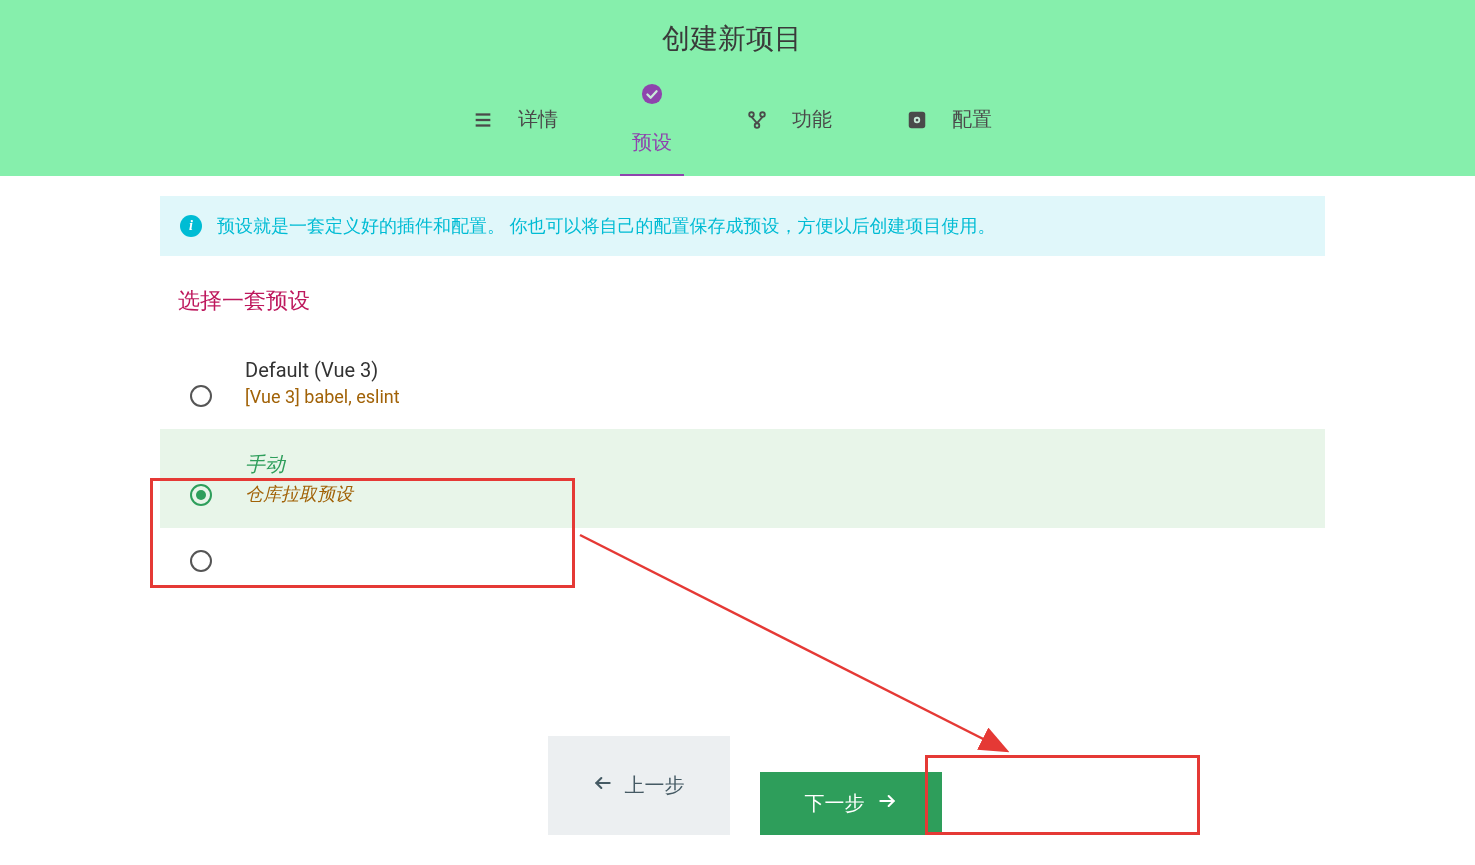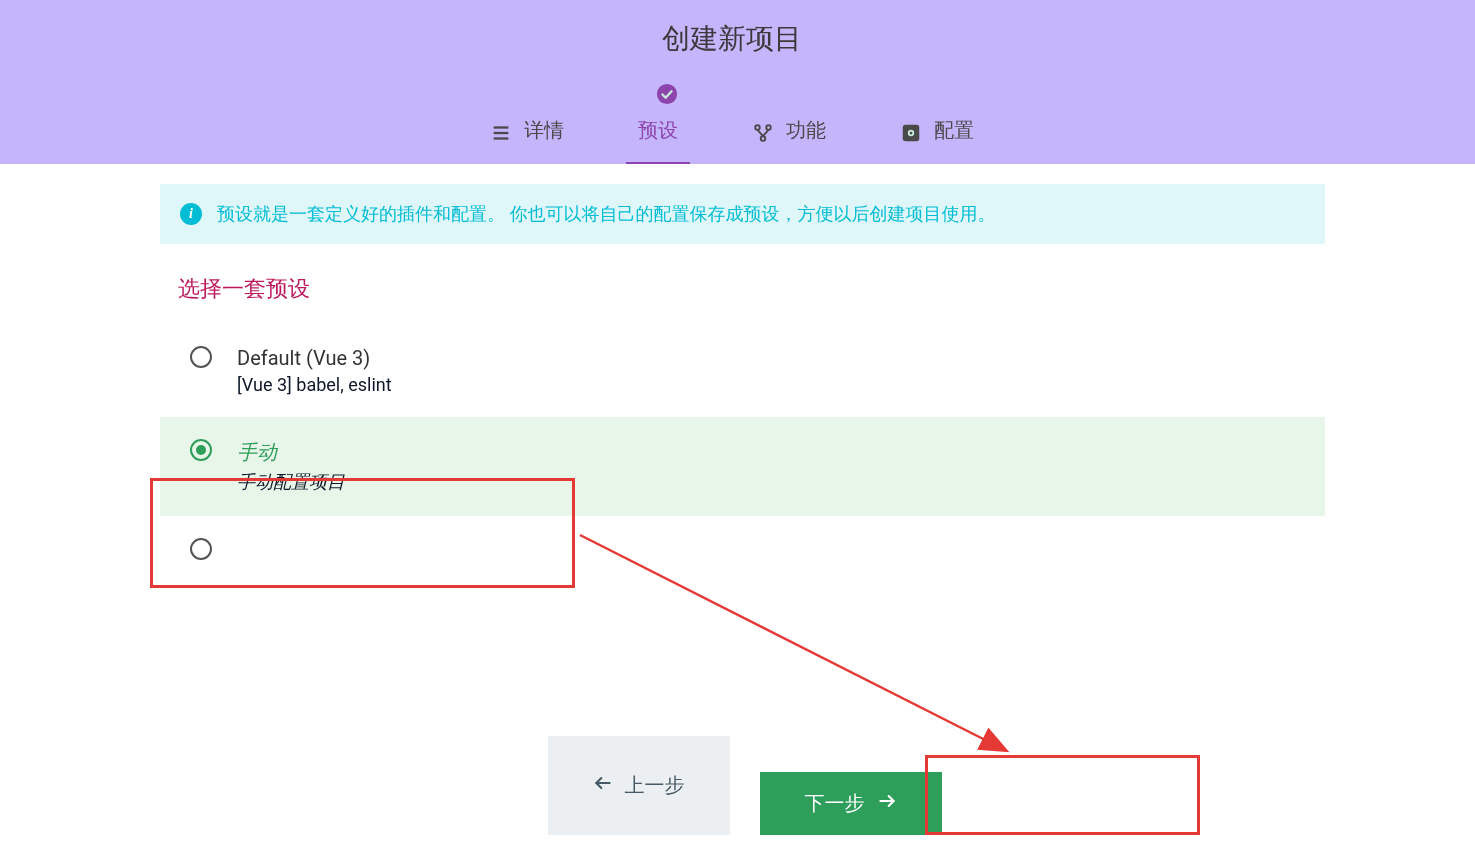--- a/index.html
+++ b/index.html
@@ -1,42 +1,42 @@
 <!DOCTYPE html>
 <html><head>
 <meta charset="utf-8">
 <style>
 * { margin: 0; padding: 0; box-sizing: border-box; }
 body { font-family: -apple-system, BlinkMacSystemFont, "Segoe UI", Roboto, "Helvetica Neue", Arial, sans-serif; background: #fff; width: 1475px; height: 865px; overflow: hidden; position: relative; }
 
-.header { background: #c4b5fd; padding: 20px 11px 0 0; }
+.header { background: #86efac; padding: 20px 11px 0 0; }
 .header-title { text-align: center; font-size: 28px; color: #3a3a3a; font-weight: 400; padding-bottom: 20px; }
 .tabs { display: flex; justify-content: center; gap: 50px; padding-bottom: 15px; }
-.tab { display: flex; align-items: flex-end; gap: 12px; font-size: 20px; color: #4a4a4a; cursor: pointer; padding: 5px 12px; position: relative; }
+.tab { display: flex; align-items: center; gap: 24px; font-size: 20px; color: #4a4a4a; cursor: pointer; padding: 5px 12px; position: relative; }
 .tab.active { color: #8e44ad; flex-direction: column; }
 .tab.active::after { content: ''; position: absolute; bottom: -15px; left: 0; right: 0; height: 2px; background: #8e44ad; }
 .tab-icon { display: inline-flex; align-items: center; justify-content: center; }
 
 .content { padding: 20px 150px 0 160px; }
 .info-banner { background: #e0f7fa; padding: 18px 20px; display: flex; align-items: center; gap: 15px; color: #00bcd4; font-size: 18px; }
 .info-icon { width: 22px; height: 22px; border-radius: 50%; background: #00bcd4; color: #fff; display: inline-flex; align-items: center; justify-content: center; font-size: 14px; font-weight: bold; font-family: Georgia, serif; font-style: italic; flex-shrink: 0; }
 
 .section-title { font-size: 22px; color: #be185d; margin: 30px 0 20px 18px; }
 
 .preset-list { }
-.preset-item { display: flex; align-items: flex-start; gap: 25px; padding: 22px 30px; cursor: pointer; }
+.preset-item { display: flex; align-items: flex-end; gap: 33px; padding: 22px 30px; cursor: pointer; }
 .preset-item.selected { background: #e8f5e9; font-style: italic; }
 .radio { width: 22px; height: 22px; border: 2px solid #555; border-radius: 50%; display: inline-flex; align-items: center; justify-content: center; flex-shrink: 0; }
 .preset-item.selected .radio { border-color: #2e9e5b; }
 .radio-inner { width: 10px; height: 10px; border-radius: 50%; background: transparent; }
 .preset-item.selected .radio-inner { background: #2e9e5b; }
 .preset-text { }
 .preset-title { font-size: 20px; color: #333; }
 .preset-item.selected .preset-title { color: #2e9e5b; }
-.preset-desc { font-size: 18px; color: #0f172a; margin-top: 4px; }
+.preset-desc { font-size: 18px; color: #a16207; margin-top: 4px; }
 
 .footer-buttons { position: absolute; bottom: 30px; left: 0; right: 16px; display: flex; justify-content: center; gap: 30px; padding-left: 30px; }
 .btn { padding: 18px 45px; font-size: 20px; border: none; cursor: pointer; display: inline-flex; align-items: center; gap: 12px; }
 .btn-prev { background: #eceff1; color: #455a64; }
 .btn-next { background: #2e9e5b; color: #fff; margin-top: 36px; }
 
 .annotation-box { position: absolute; border: 3px solid #e53935; pointer-events: none; }
 .annotation-arrow { position: absolute; pointer-events: none; }
 </style>
 </head>
@@ -105,21 +105,21 @@
         <div class="preset-title">Default (Vue 3)</div>
         <div class="preset-desc">[Vue 3] babel, eslint</div>
       </div>
     </div>
     <div class="preset-item selected">
       <span class="radio">
           <span class="radio-inner"></span>
         </span>
       <div class="preset-text">
         <div class="preset-title">手动</div>
-        <div class="preset-desc">手动配置项目</div>
+        <div class="preset-desc">仓库拉取预设</div>
       </div>
     </div>
     <div class="preset-item">
       <span class="radio">
           <span class="radio-inner"></span>
         </span>
     </div>
   </div>
 </div>
 

